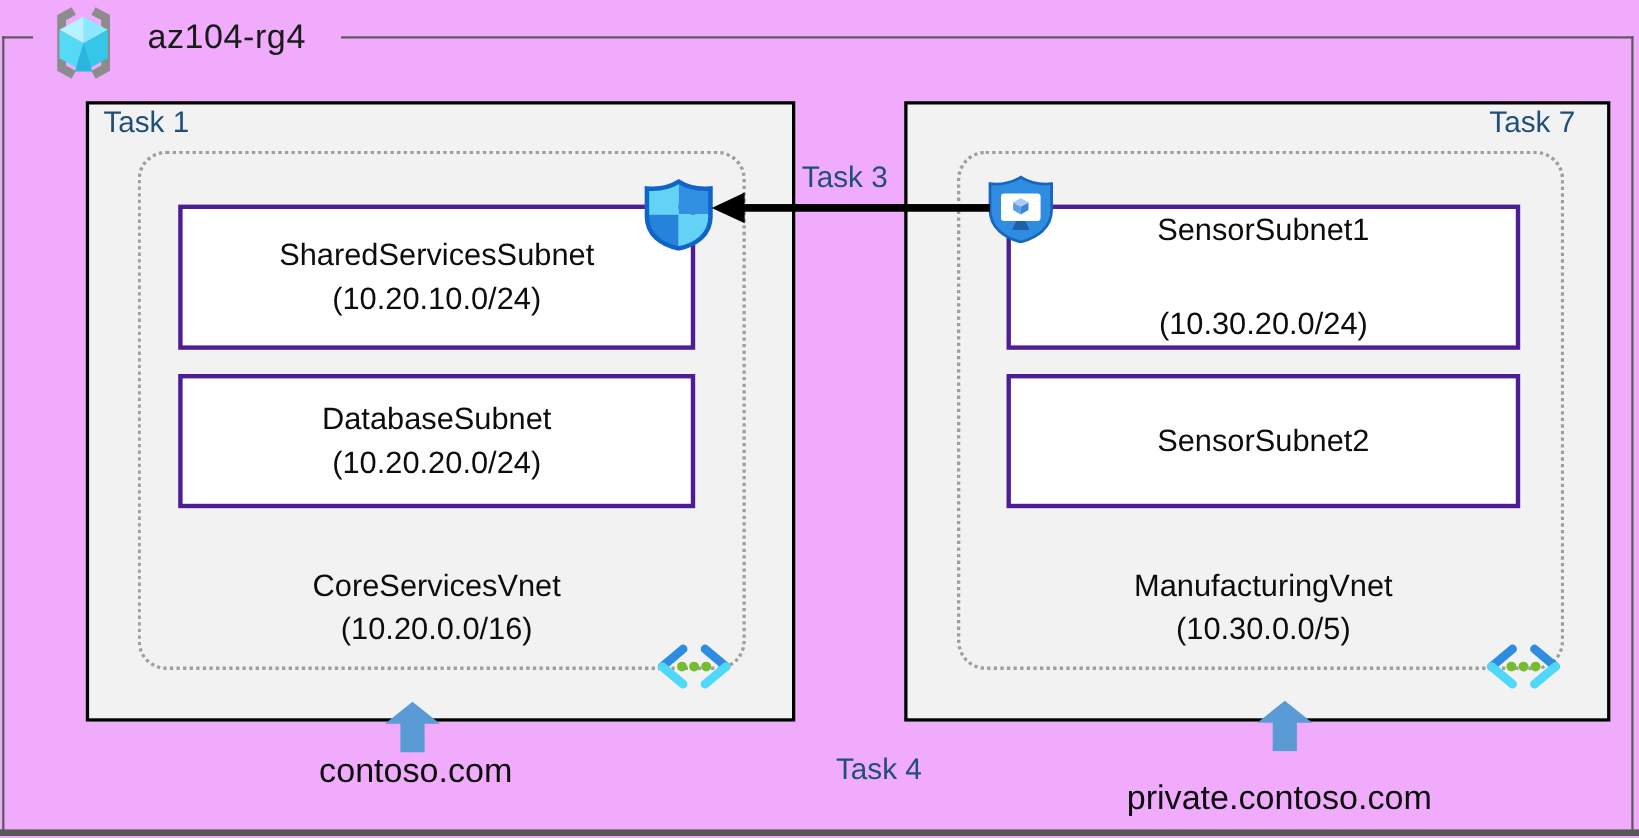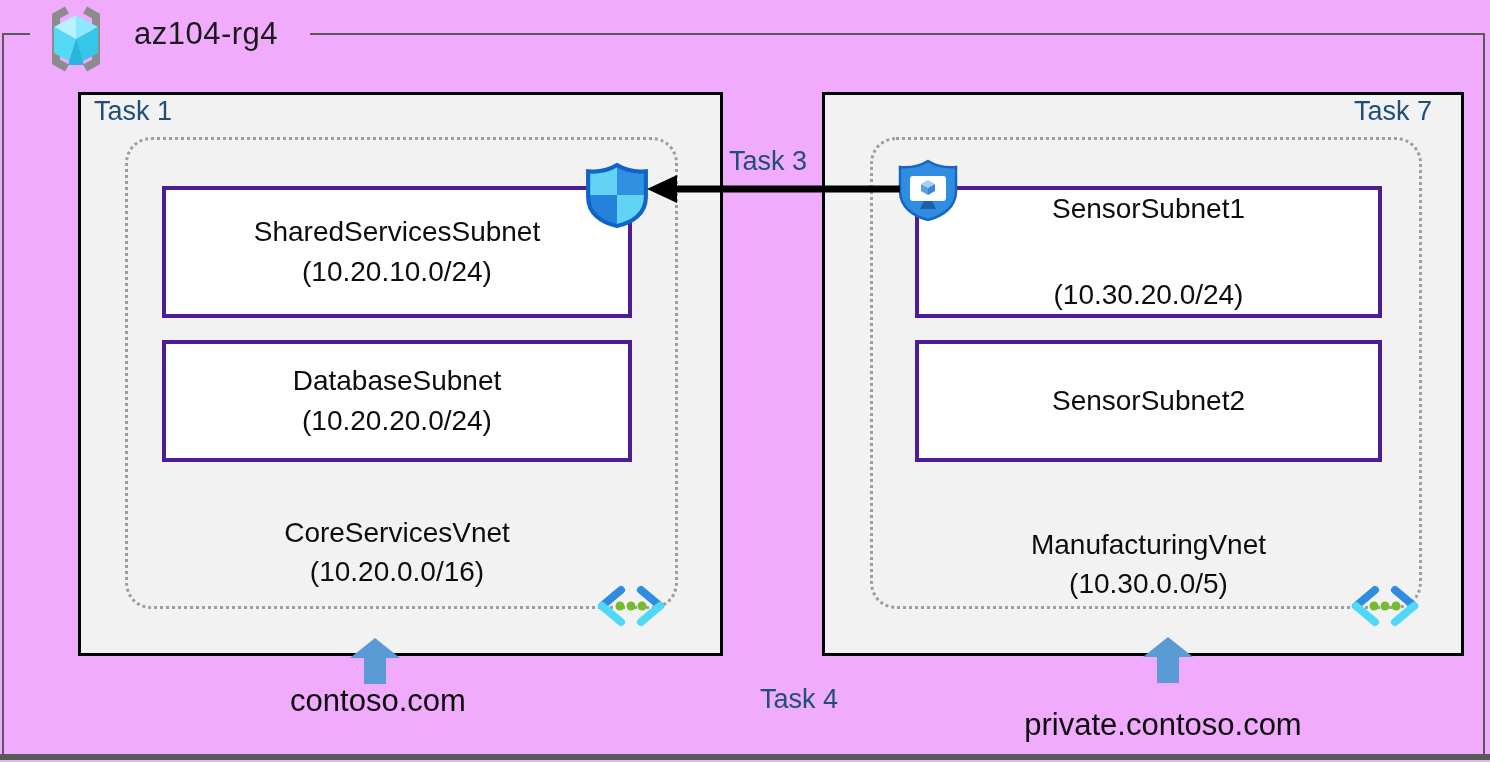--- a/index.html
+++ b/index.html
@@ -73,21 +73,21 @@
   </div>
 
   <div class="subnet" style="left:915px;top:186px;width:467px;height:132px;gap:46px;">
     <span>SensorSubnet1</span>
     <span>(10.30.20.0/24)</span>
   </div>
   <div class="subnet" style="left:915px;top:340px;width:467px;height:122px;">
     <span>SensorSubnet2</span>
   </div>
   <div class="vnet-label" style="left:915px;top:513px;width:467px;">
-    <span style="display:block;margin-top:12px;">ManufacturingVnet</span>
+    <span style="display:block;">ManufacturingVnet</span>
     <span style="display:block;">(10.30.0.0/5)</span>
   </div>
 
   <svg class="icon" style="left:594px;top:583px;z-index:6;" width="74" height="46" viewBox="0 0 74 46">
     <line x1="27" y1="7" x2="8" y2="23" stroke="#2E8DE0" stroke-width="8" stroke-linecap="round"></line>
     <line x1="8" y1="23" x2="27" y2="39" stroke="#50D8F8" stroke-width="8" stroke-linecap="round"></line>
     <line x1="47" y1="7" x2="66" y2="23" stroke="#2E8DE0" stroke-width="8" stroke-linecap="round"></line>
     <line x1="66" y1="23" x2="47" y2="39" stroke="#50D8F8" stroke-width="8" stroke-linecap="round"></line>
     <circle cx="26" cy="23" r="4.5" fill="#76BC2D"></circle>
     <circle cx="37" cy="23" r="4.5" fill="#76BC2D"></circle>

